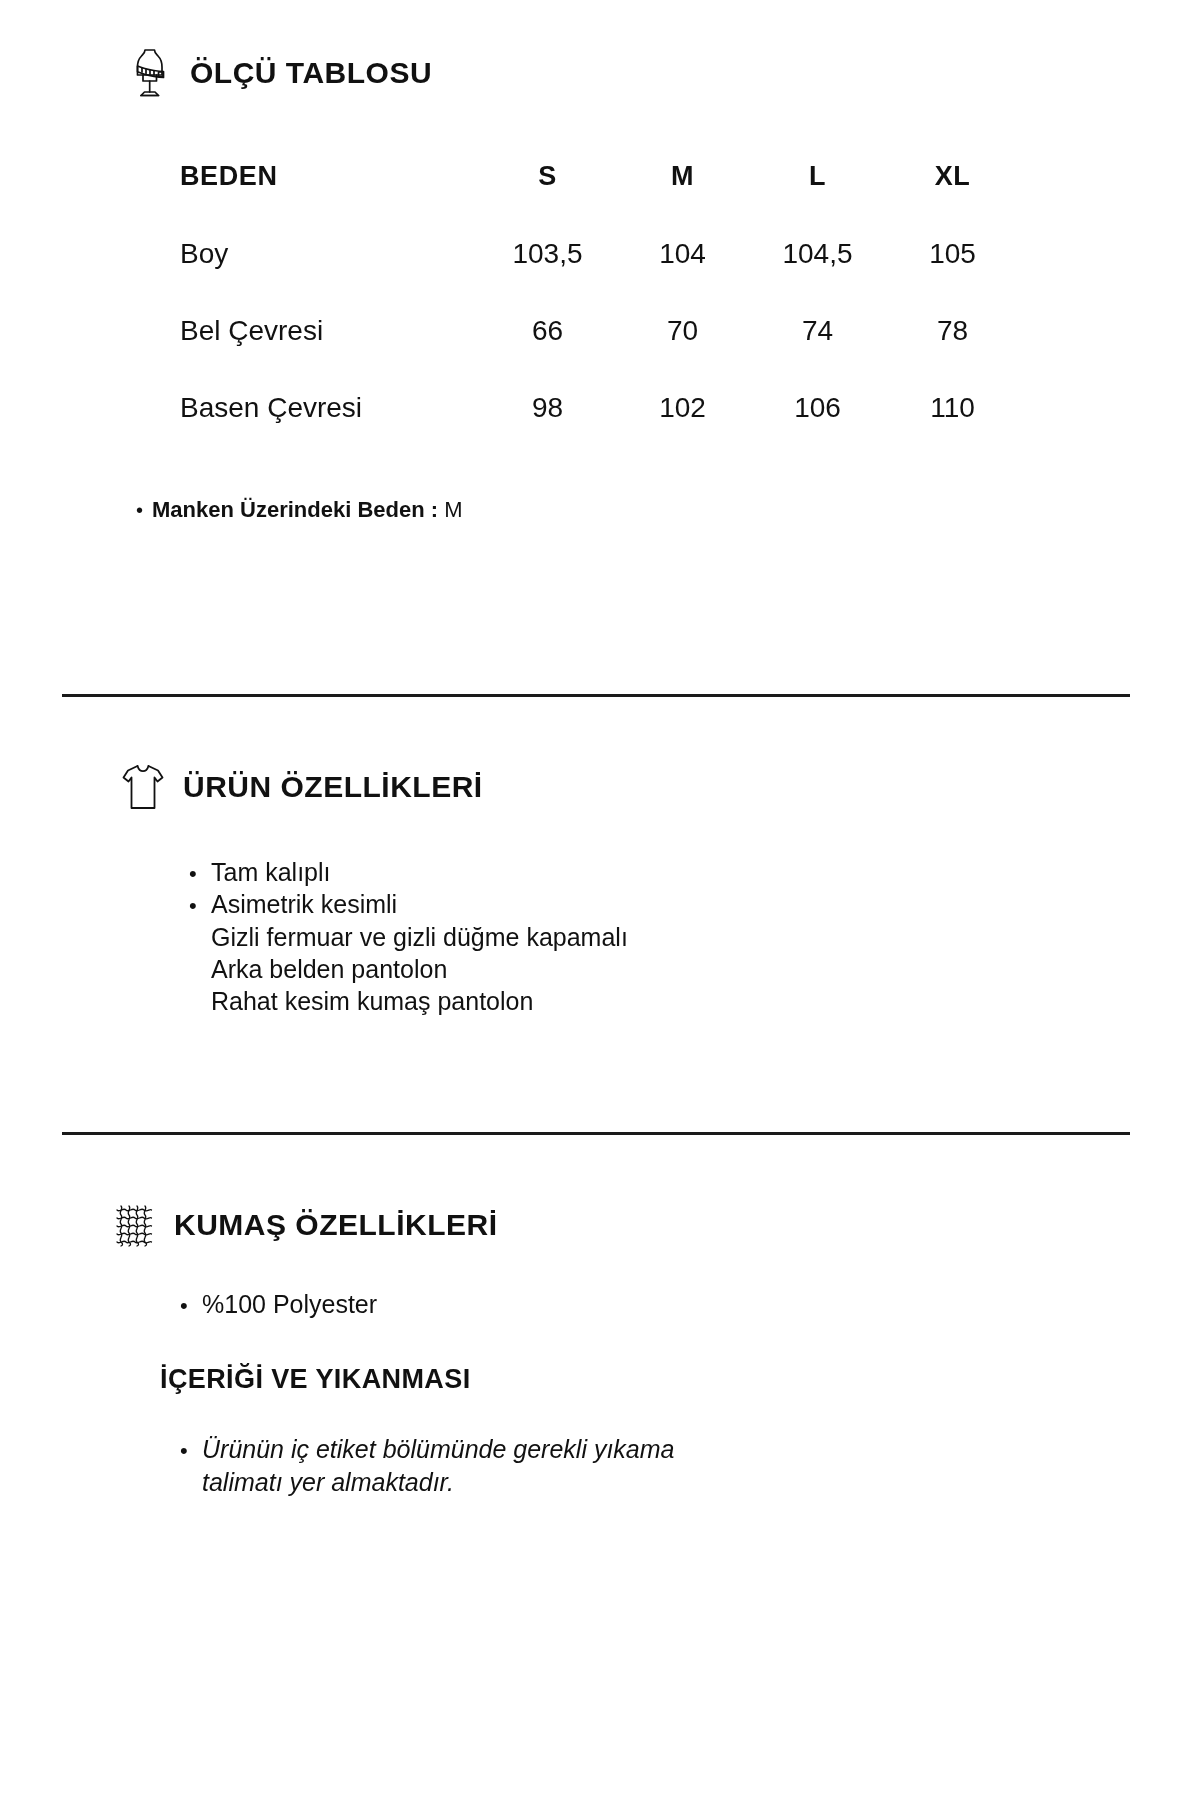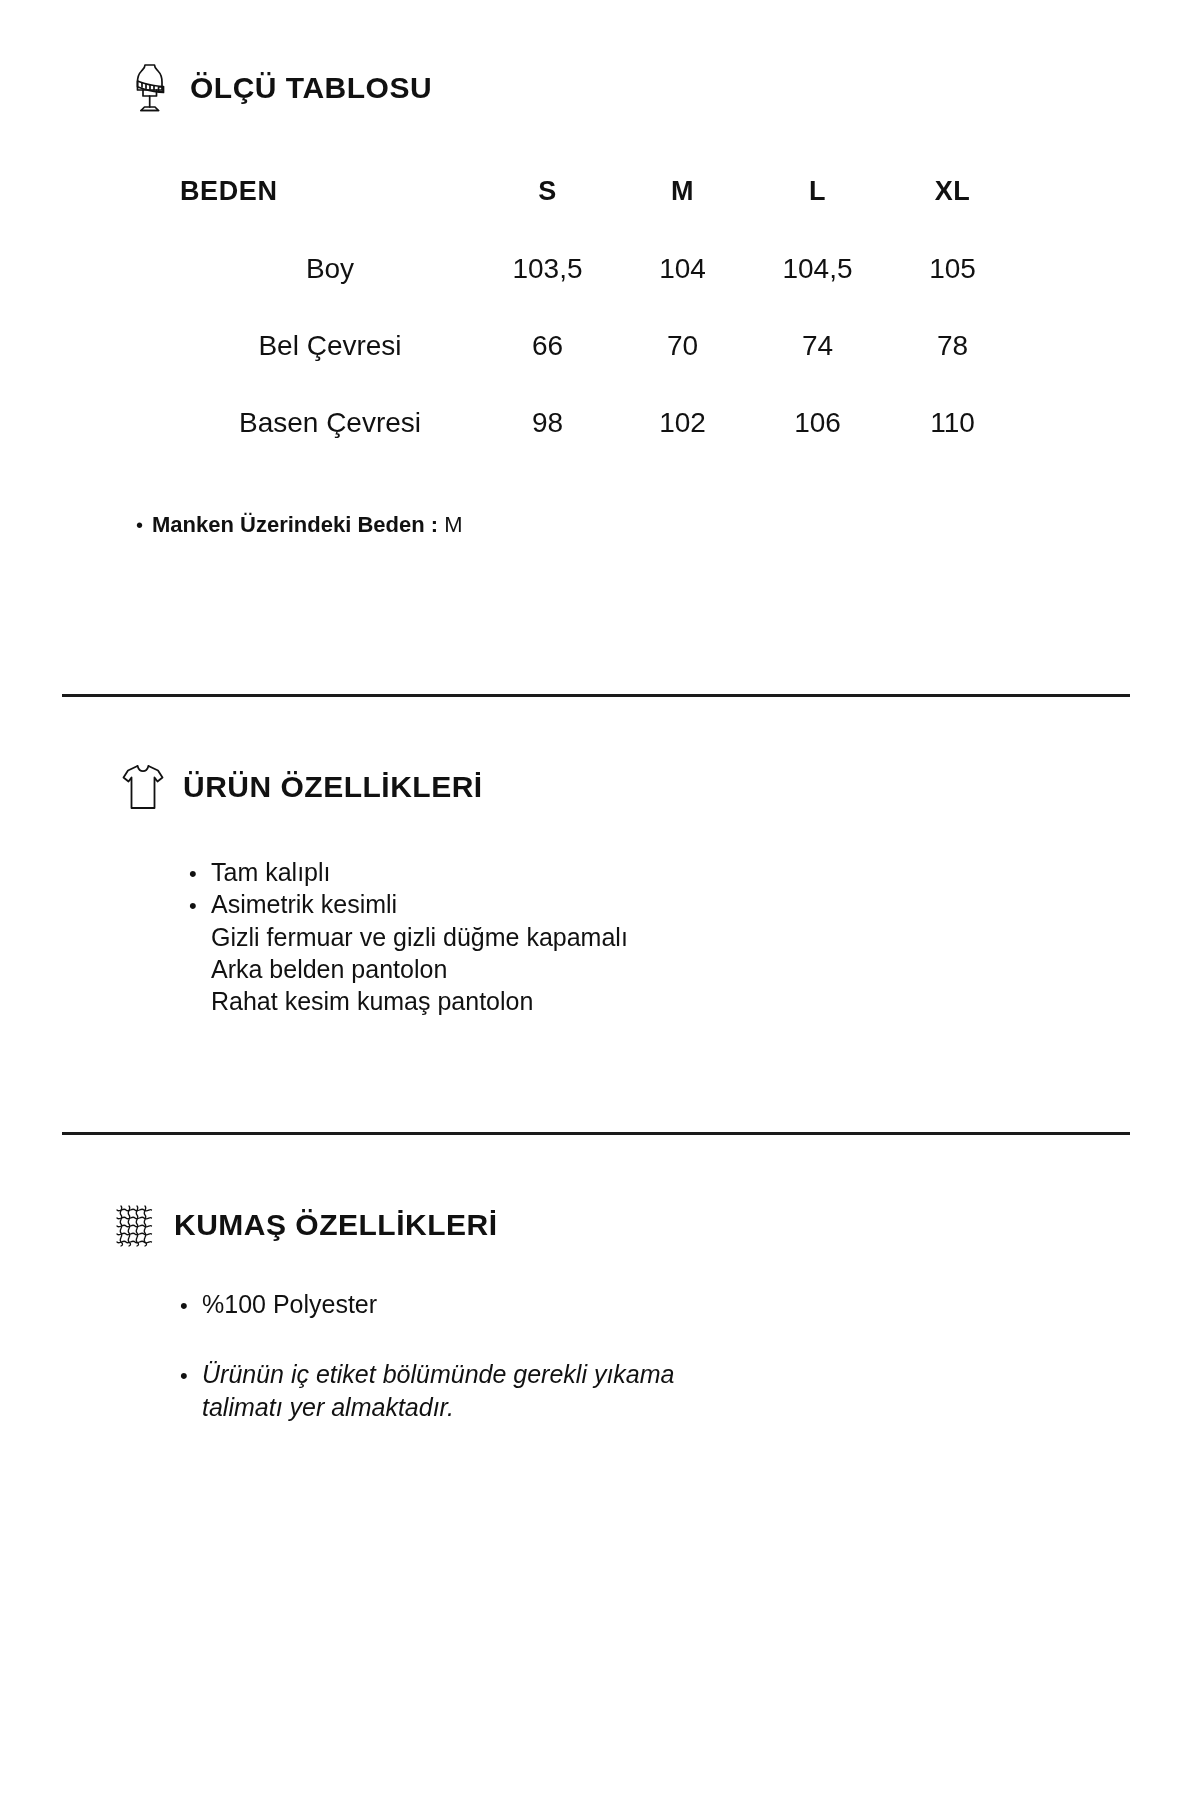--- a/index.html
+++ b/index.html
@@ -42,21 +42,21 @@
     letter-spacing: 0.5px;
     line-height: 1;
     color: #111111;
     white-space: nowrap;
   }
 
   
   #measure-section {
     position: absolute;
     left: 128px;
-    top: 62px;
+    top: 47px;
     width: 960px;
   }
   #measure-section .section-head .icon { width: 40px; height: 52px; }
 
   .size-table {
     margin-top: 38px;
     width: 840px;
     border-collapse: collapse;
     margin-left: 52px;
   }
@@ -73,21 +73,21 @@
   }
   .size-table thead th.lbl { text-align: left; width: 300px; }
   .size-table thead th.sz  { text-align: center; width: 135px; }
 
   .size-table tbody td {
     font-size: 28px;
     font-weight: 400;
     height: 77px;
     color: #111111;
   }
-  .size-table tbody td.lbl { text-align: center; }
+  .size-table tbody td.lbl { text-align: left; }
   .size-table tbody td.val { text-align: center; }
 
   .model-note {
     margin-top: 48px;
     margin-left: 8px;
     font-size: 22px;
     line-height: 1.45;
     color: #111111;
   }
   .model-note .bullet { margin-right: 9px; font-size: 20px; }
@@ -277,20 +277,21 @@
       <h2>KUMAŞ ÖZELLİKLERİ</h2>
     </div>
 
     <ul class="bullet-list" id="fabric-list">
       <li>
         <span class="dot">•</span>
         <span class="txt">%100 Polyester</span>
       </li>
     </ul>
 
+    <h3 class="sub-head">İÇERİĞİ VE YIKANMASI</h3>
 
     <ul class="bullet-list" id="care-list">
       <li>
         <span class="dot">•</span>
         <span>
           <span class="txt">Ürünün iç etiket bölümünde gerekli yıkama</span>
           <span class="txt">talimatı yer almaktadır.</span>
         </span>
       </li>
     </ul>

